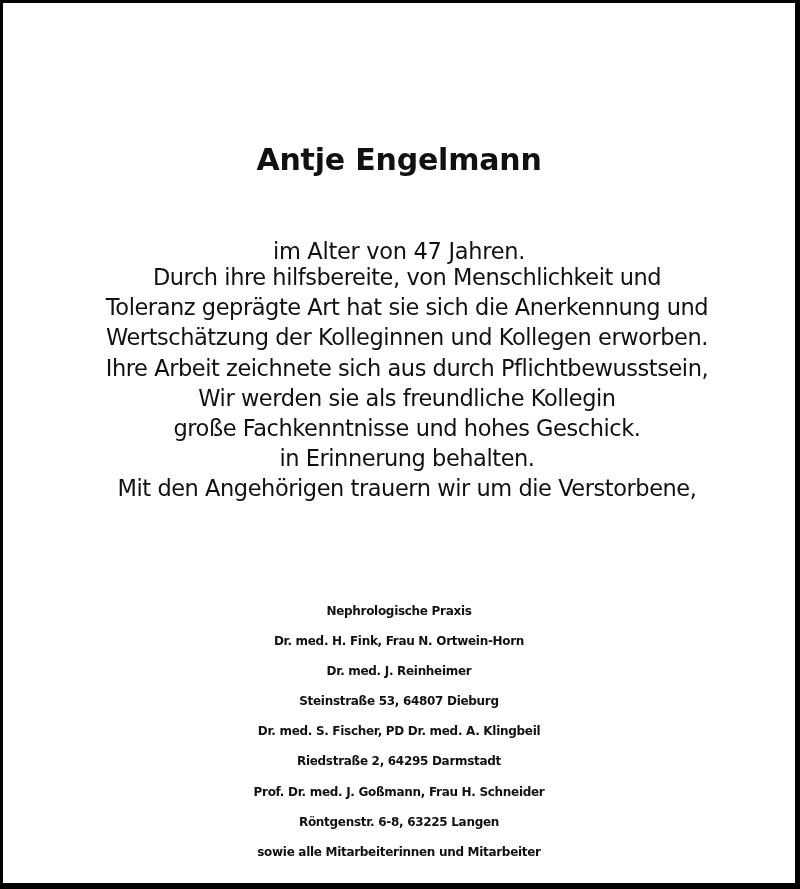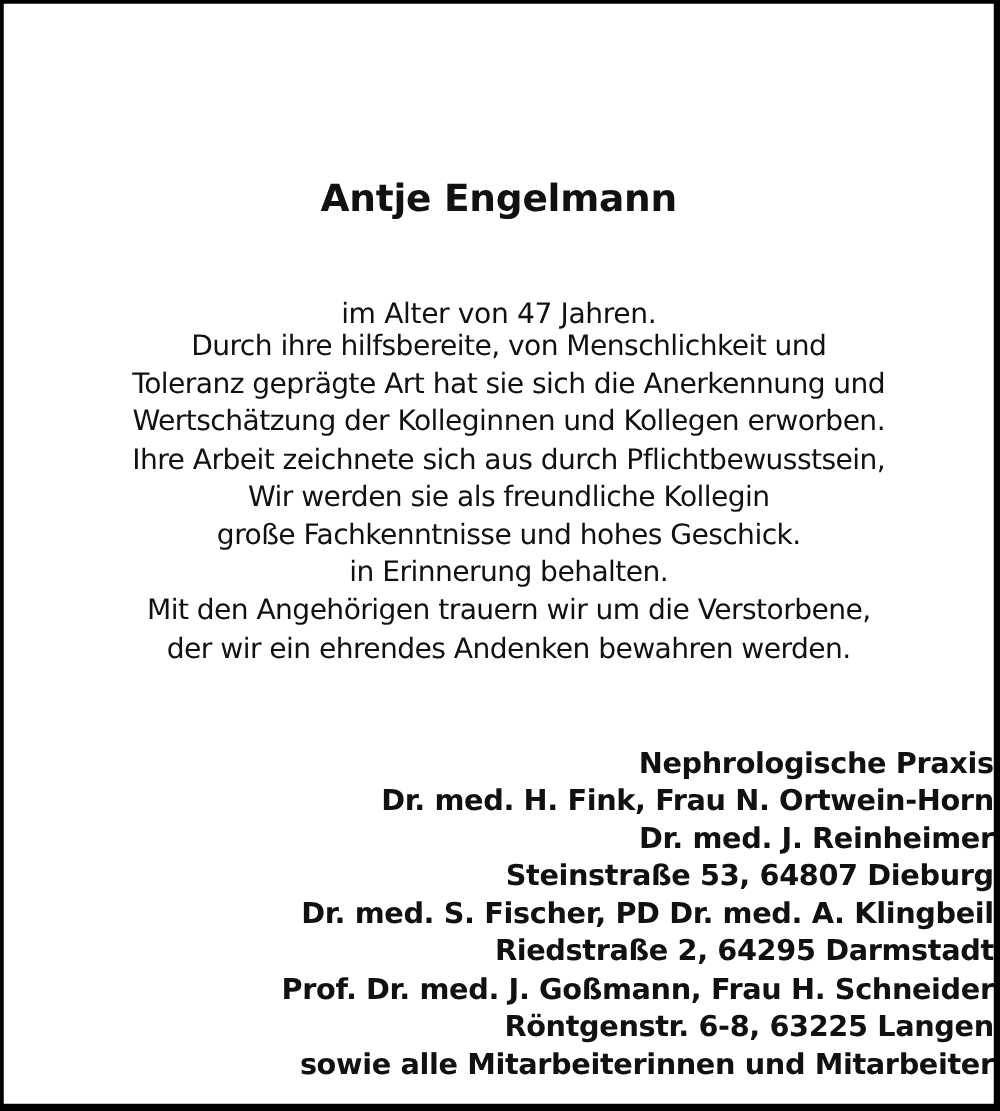--- a/index.html
+++ b/index.html
@@ -60,25 +60,24 @@
       top: 259px;
       font-size: 22.5px;
       line-height: 30.2px;
       letter-spacing: -0.45px;
     }
     .body-text div { white-space: nowrap; }
     .signature {
       position: absolute;
       left: 0; right: 0;
       top: 593px;
-      font-size: 23px;
+      font-size: 12px;
       line-height: 30.1px;
       font-weight: bold;
       letter-spacing: -0.3px;
-      text-align: right;
     }
     .signature div { white-space: nowrap; }
   </style>
 </head>
 <body>
 
 <div class="notice">
 
 
   <div class="name">Antje Engelmann</div>
@@ -87,21 +86,20 @@
 
   <div class="body-text">
     <div>Durch ihre hilfsbereite, von Menschlichkeit und</div>
     <div>Toleranz geprägte Art hat sie sich die Anerkennung und</div>
     <div>Wertschätzung der Kolleginnen und Kollegen erworben.</div>
     <div>Ihre Arbeit zeichnete sich aus durch Pflichtbewusstsein,</div>
     <div>Wir werden sie als freundliche Kollegin</div>
     <div>große Fachkenntnisse und hohes Geschick.</div>
     <div>in Erinnerung behalten.</div>
     <div>Mit den Angehörigen trauern wir um die Verstorbene,</div>
-    <div>der wir ein ehrendes Andenken bewahren werden.</div>
   </div>
 
   <div class="signature">
     <div>Nephrologische Praxis</div>
     <div>Dr. med. H. Fink, Frau N. Ortwein-Horn</div>
     <div>Dr. med. J. Reinheimer</div>
     <div>Steinstraße 53, 64807 Dieburg</div>
     <div>Dr. med. S. Fischer, PD Dr. med. A. Klingbeil</div>
     <div>Riedstraße 2, 64295 Darmstadt</div>
     <div>Prof. Dr. med. J. Goßmann, Frau H. Schneider</div>

